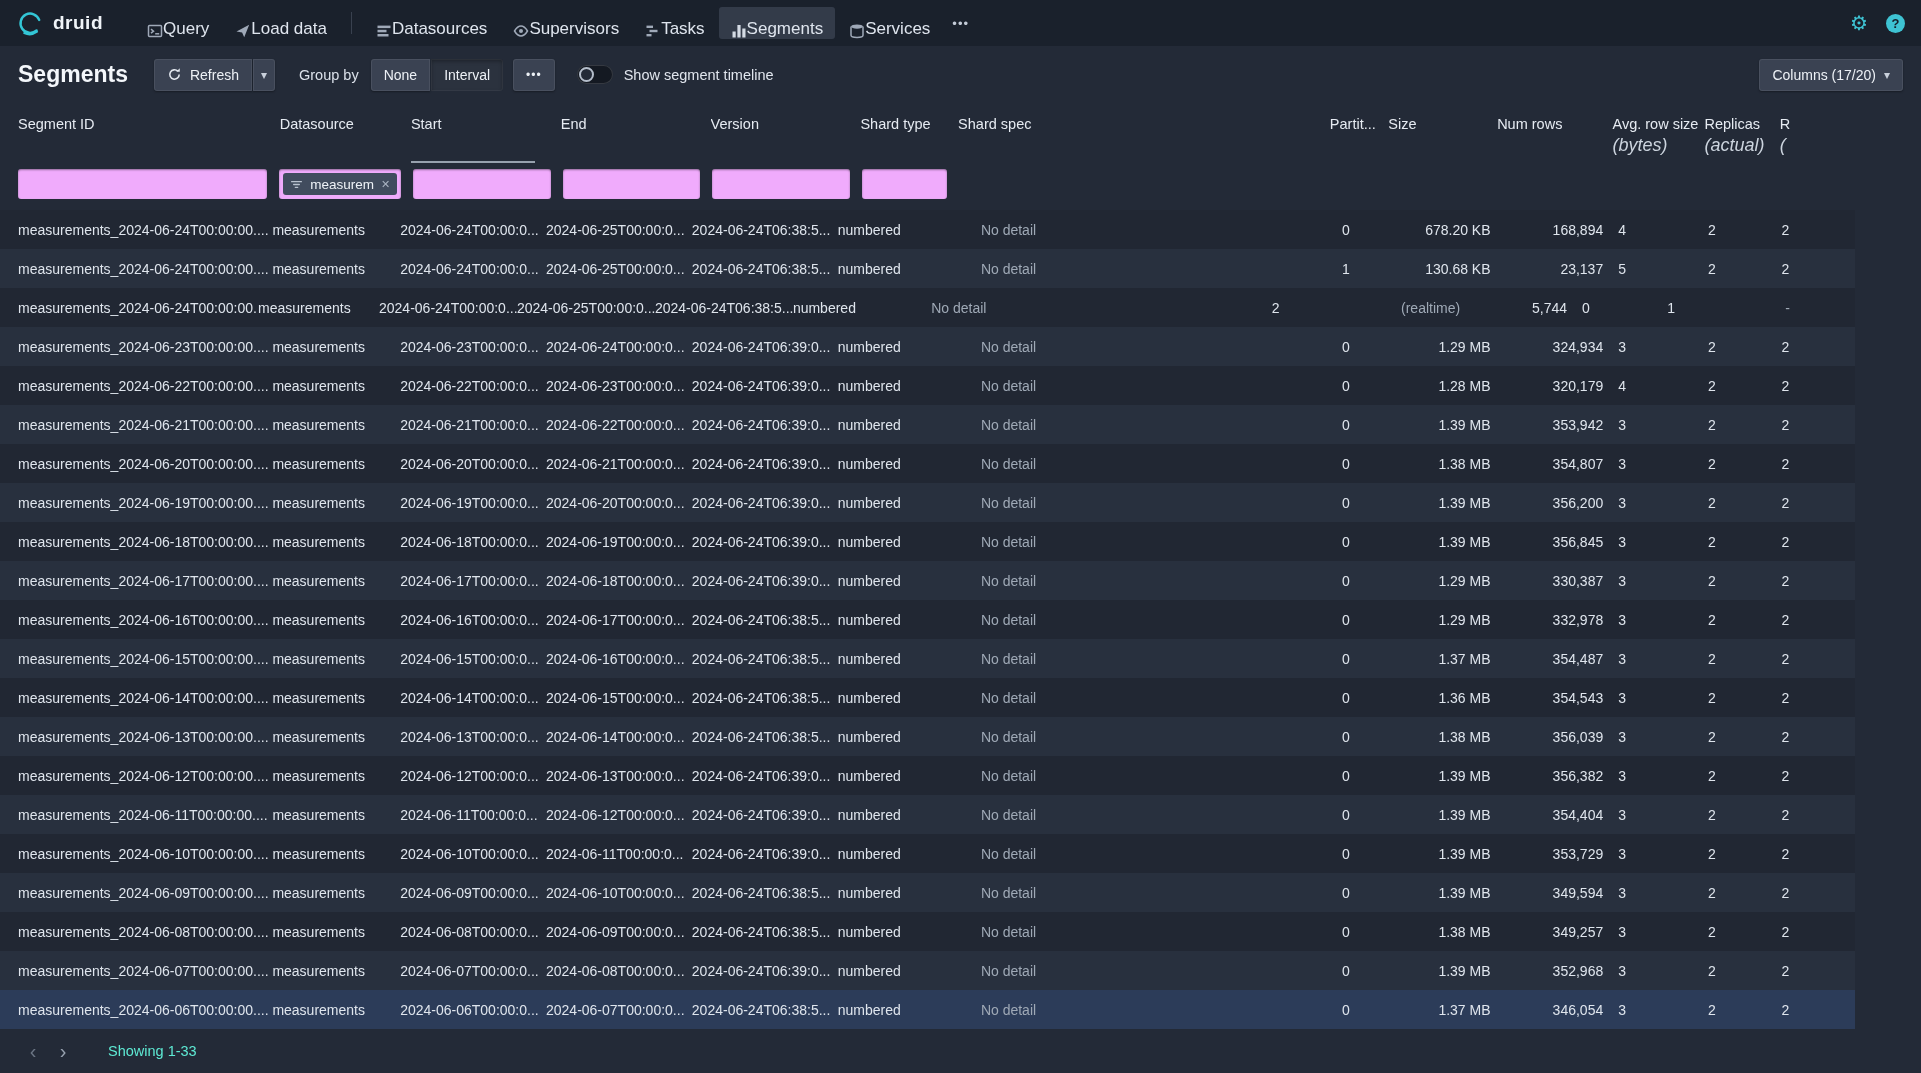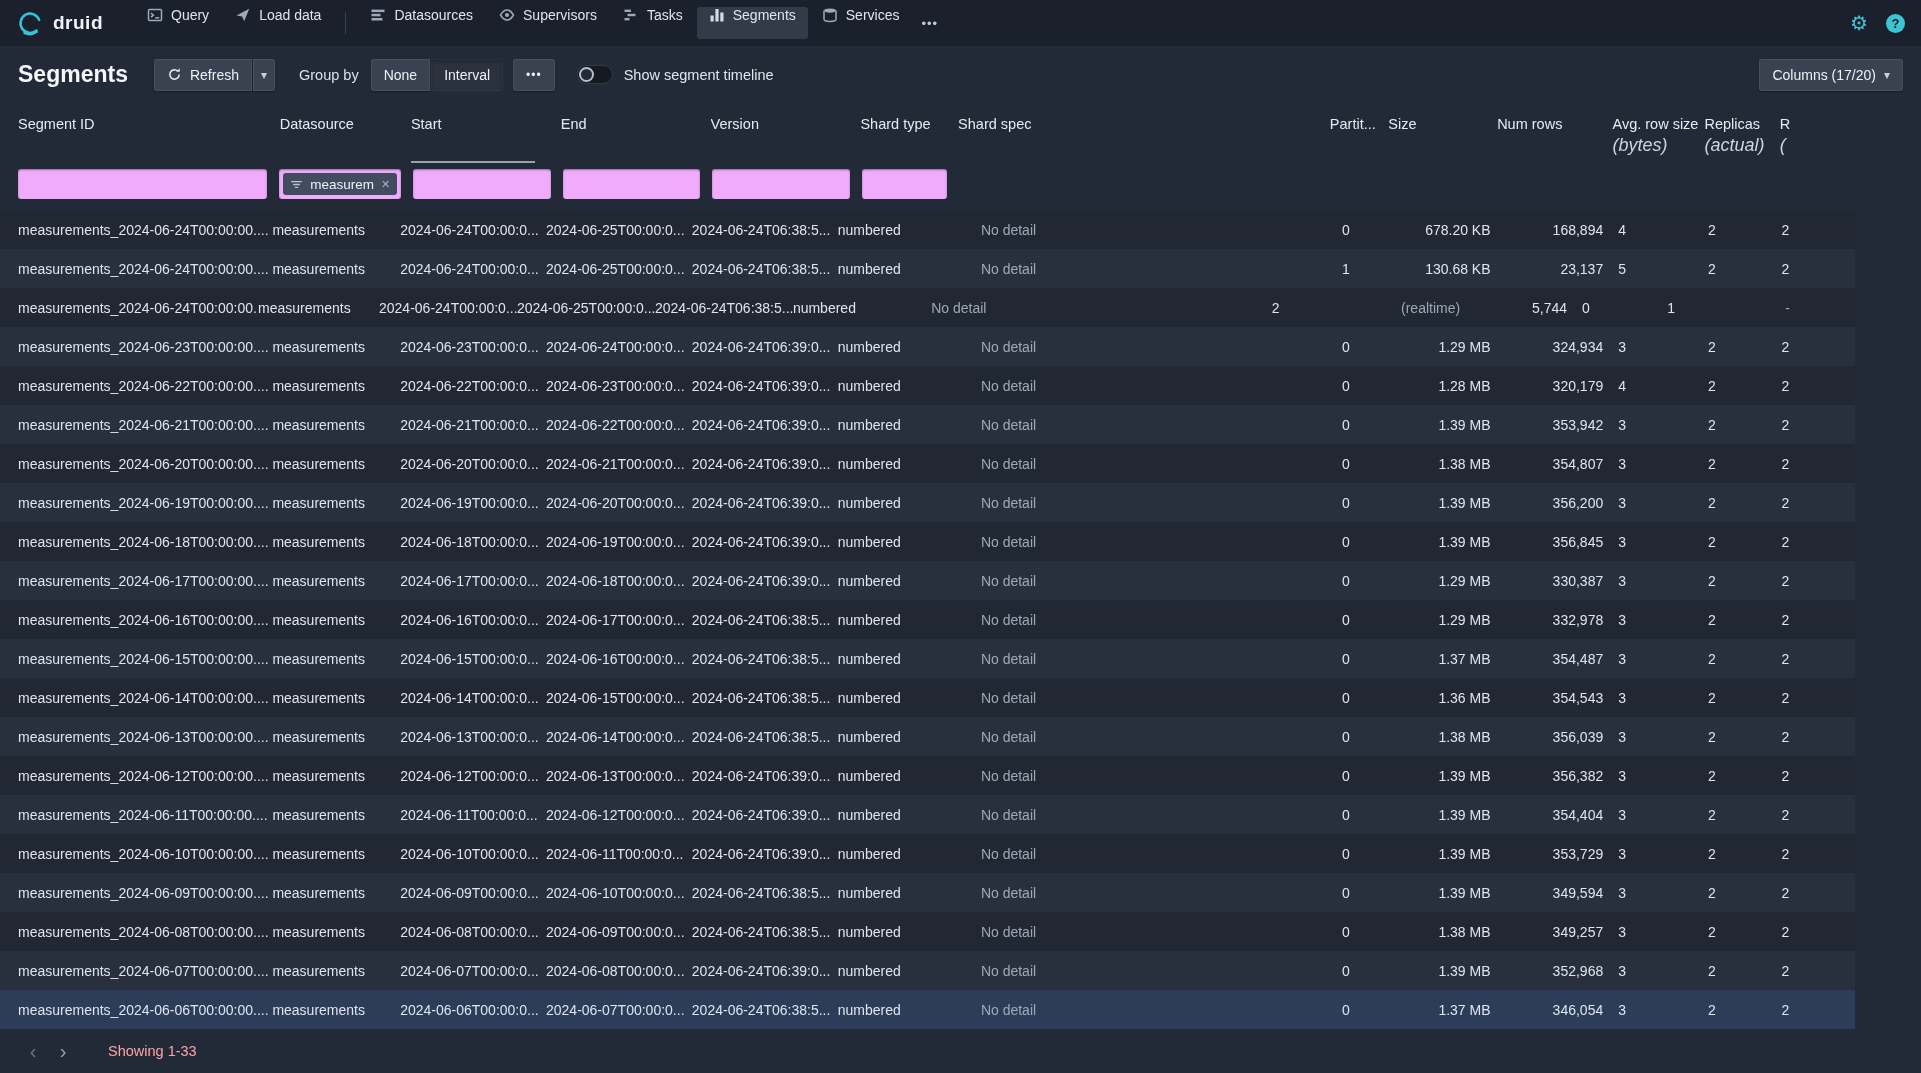--- a/index.html
+++ b/index.html
@@ -8,22 +8,22 @@
     width:1921px; height:1073px; overflow:hidden;
     background:#232a37; color:#dde3ec;
     font-family:"Liberation Sans", sans-serif;
     font-size:14px;
   }
   
   .topnav { height:46px; background:#1a212c; display:flex; align-items:center; padding:0 16px; }
   .brand { display:flex; align-items:center; gap:9px; margin-right:32px; cursor:pointer; }
   .brand-name { font-size:19px; font-weight:700; letter-spacing:.5px; color:#f0f4f8; }
   .nav-items { display:flex; align-items:center; gap:2px; }
-  .nav-item { display:flex; align-items:flex-start; gap:8px; height:32px; padding:0 12px; border-radius:3px;
-              color:#dfe5ee; font-size:14px; cursor:pointer; }
+  .nav-item { display:flex; align-items:flex-end; height:32px; padding:0 12px; border-radius:3px;
+              color:#dfe5ee; font-size:17px; cursor:pointer; }
   .nav-item .nicon { display:flex; color:#9fa9b8; }
   .nav-item.active { background:#333b49; }
   .nav-item.active .nicon { color:#d4dbe4; }
   .nav-divider { width:1px; height:22px; background:#39414f; margin:0 10px; }
   .nav-more { padding:0 10px; font-size:13px; letter-spacing:1px; color:#c3cbd7; cursor:pointer; }
   .nav-right { margin-left:auto; display:flex; align-items:center; gap:18px; }
   .gear { font-size:20px; color:#3ec3d3; cursor:pointer; line-height:1; }
   .help-circle { width:19px; height:19px; border-radius:50%; background:#3ec3d3; color:#16202b;
                  font-weight:700; font-size:13px; display:flex; align-items:center; justify-content:center; cursor:pointer; }
   
@@ -76,21 +76,21 @@
   .td.right { text-align:right; padding-right:15px; }
   .td.dim { color:#9fa9b6;margin-left:48px; }
   
   .c0{width:280px}.c1{width:140px}.c2{width:160px}.c3{width:160px}.c4{width:160px}.c5{width:104px}
   .c6{width:398px}.c7{width:62px}.c8{width:116px}.c9{width:123px}.c10{width:98px}.c11{width:80px}.c12{width:80px}
   
   .pagination { height:44px; display:flex; align-items:center; padding:0 18px; }
   .pg-btn { width:30px; height:30px; display:flex; align-items:center; justify-content:center;
             font-size:20px; color:#98a2b0; cursor:pointer; border-radius:3px; }
   .pg-btn.dim { color:#6c7685; }
-  .showing { margin-left:30px; font-size:14.5px; color:#fca5a5; }
+  .showing { margin-left:30px; font-size:14.5px; color:#5eead4; }
 </style>
 </head>
 <body>
 
 <header class="topnav">
   <div class="brand">
     <span style="display:flex;">
       <svg width="28" height="28" viewBox="0 0 32 32">
         <path d="M23.5 24.5 A 11 11 0 1 1 26.5 12.5" fill="none" stroke="#33c6d6" stroke-width="2.8" stroke-linecap="round"></path>
         <path d="M9.5 27.5 q 7.5 3.5 14.5 -1.5" fill="none" stroke="#33c6d6" stroke-width="2.4" stroke-linecap="round"></path>

